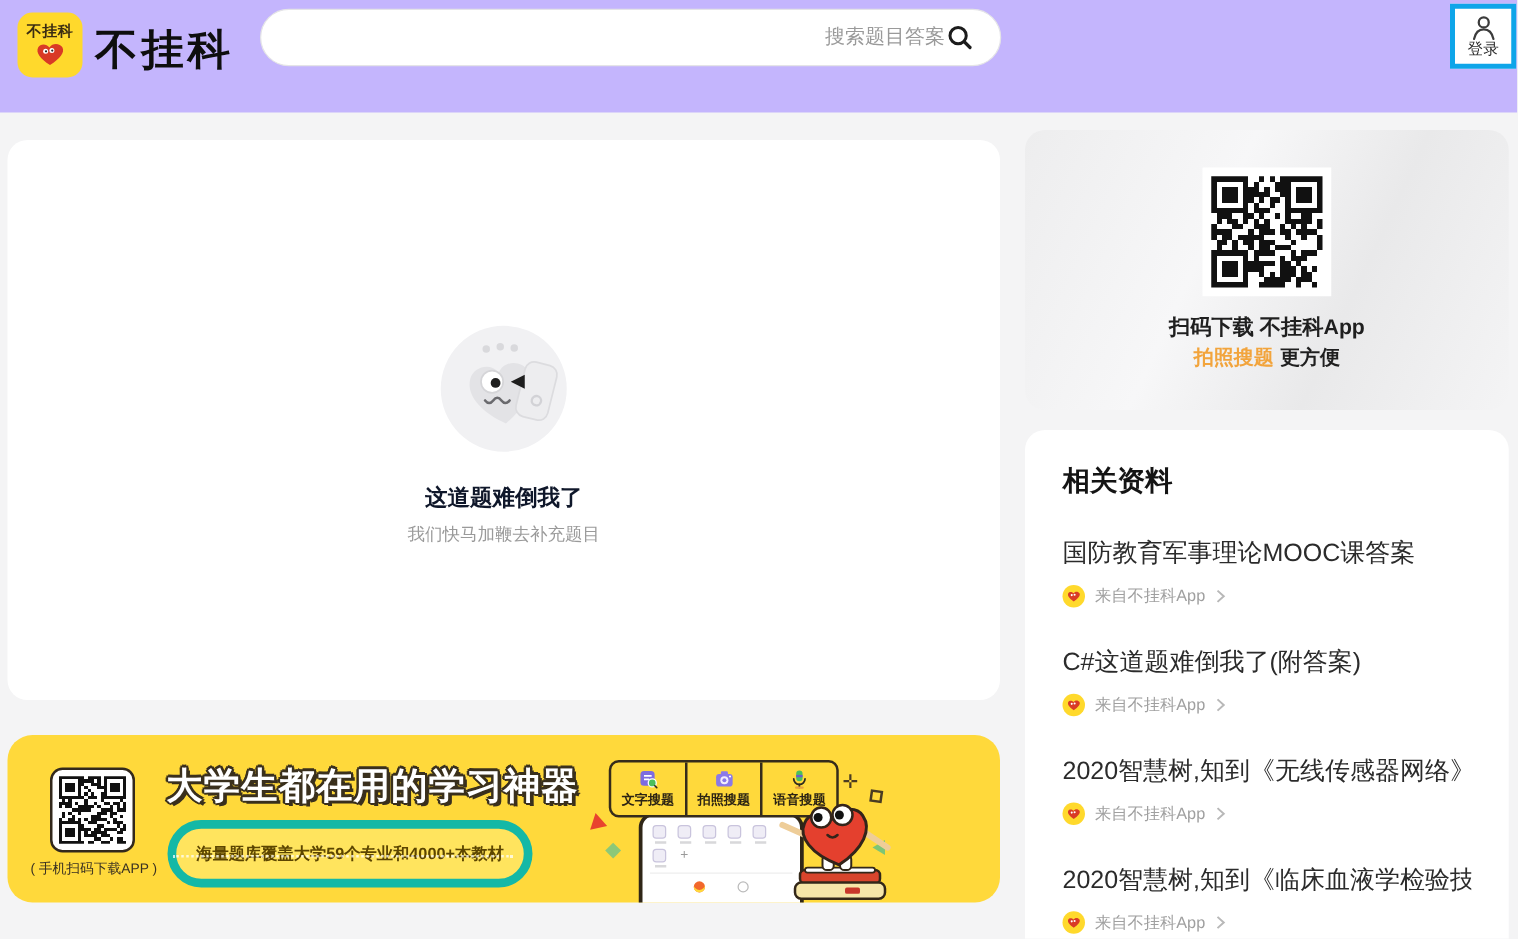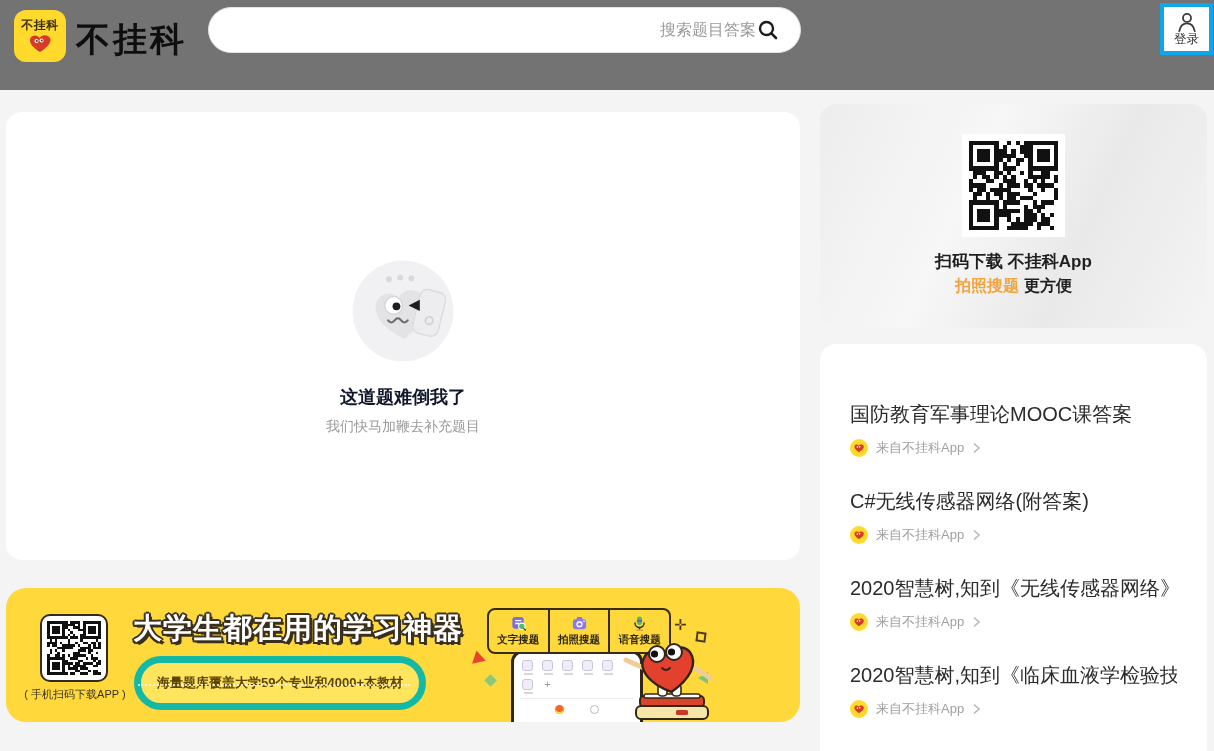--- a/index.html
+++ b/index.html
@@ -1,21 +1,21 @@
 <!DOCTYPE html>
 <html><head>
 <meta charset="utf-8">
 <style>
   * { margin:0; padding:0; box-sizing:border-box; }
   html,body { width:1214px; height:751px; overflow:hidden; }
   body { font-family:"Liberation Sans","DejaVu Sans",sans-serif; background:#f4f4f5; }
   .page { position:relative; width:1214px; height:751px; background:#f4f4f5; overflow:hidden; }
 
   
-  .header { position:absolute; left:0; top:0; width:1214px; height:90px; background:#737373; }
+  .header { position:absolute; left:0; top:0; width:1214px; height:90px; background:#c4b5fd; }
   .logo-badge { position:absolute; left:14px; top:10px; width:52px; height:52px; background:#FFD92C; border-radius:12px; display:flex; flex-direction:column; align-items:center; justify-content:center; }
   .logo-badge-text { font-size:12px; font-weight:900; color:#3b2d12; letter-spacing:0.5px; line-height:1; margin-bottom:2px; }
   .brand { position:absolute; left:76px; top:17px; font-size:34px; font-weight:900; color:#0e0e0e; letter-spacing:3px; }
   .search-bar { position:absolute; left:208px; top:7px; width:593px; height:46px; background:#fff; border:1.5px solid #e4e4e7; border-radius:26px; display:flex; align-items:center; padding:0 20px 0 28px; }
   .search-bar input { flex:1; border:none; outline:none; font-size:16px; color:#333; background:transparent; font-family:inherit;text-align:right; }
   .search-bar input::placeholder { color:#9a9a9a; }
   .login-box { position:absolute; left:1160px; top:3px; width:53px; height:52px; border:4px solid #0ea5e9; display:flex; flex-direction:column; align-items:center; justify-content:center; background:#fff; cursor:pointer; }
   .login-label { font-size:12.5px; color:#2b2b2b; line-height:1.2; }
 
   
@@ -535,40 +535,41 @@
           </svg>
         </div>
     </div>
     <div class="side-line1">扫码下载 不挂科App</div>
     <div class="side-line2">
       <span class="hl">拍照搜题</span><span>更方便</span>
     </div>
   </div>
 
   <div class="related-card">
+    <div class="related-title">相关资料</div>
 
     <div class="rel-item">
       <div class="rel-item-title">国防教育军事理论MOOC课答案</div>
       <div class="rel-source">
         <span class="app-mini-icon">
           <svg width="12" height="10" viewBox="0 0 26 20">
               <path d="M13 19 C5 14 1.5 9 3.5 5 C5 2 10 1.5 12.5 5 C15 1 21 1.5 23 5 C25 9 21 14 13 19 Z" fill="#d93a26"></path>
               <circle cx="9.5" cy="8" r="1.8" fill="#fff"></circle>
               <circle cx="14.5" cy="7.4" r="1.8" fill="#fff"></circle>
             </svg>
         </span>
         <span class="rel-source-label">来自不挂科App</span>
         <svg width="9" height="12" viewBox="0 0 9 12">
             <polyline points="2,1.5 7,6 2,10.5" fill="none" stroke="#b8b8b8" stroke-width="1.6"></polyline>
           </svg>
       </div>
     </div>
 
     <div class="rel-item">
-      <div class="rel-item-title">C#无线传感器网络(附答案)</div>
+      <div class="rel-item-title">C#这道题难倒我了(附答案)</div>
       <div class="rel-source">
         <span class="app-mini-icon">
           <svg width="12" height="10" viewBox="0 0 26 20">
               <path d="M13 19 C5 14 1.5 9 3.5 5 C5 2 10 1.5 12.5 5 C15 1 21 1.5 23 5 C25 9 21 14 13 19 Z" fill="#d93a26"></path>
               <circle cx="9.5" cy="8" r="1.8" fill="#fff"></circle>
               <circle cx="14.5" cy="7.4" r="1.8" fill="#fff"></circle>
             </svg>
         </span>
         <span class="rel-source-label">来自不挂科App</span>
         <svg width="9" height="12" viewBox="0 0 9 12">

